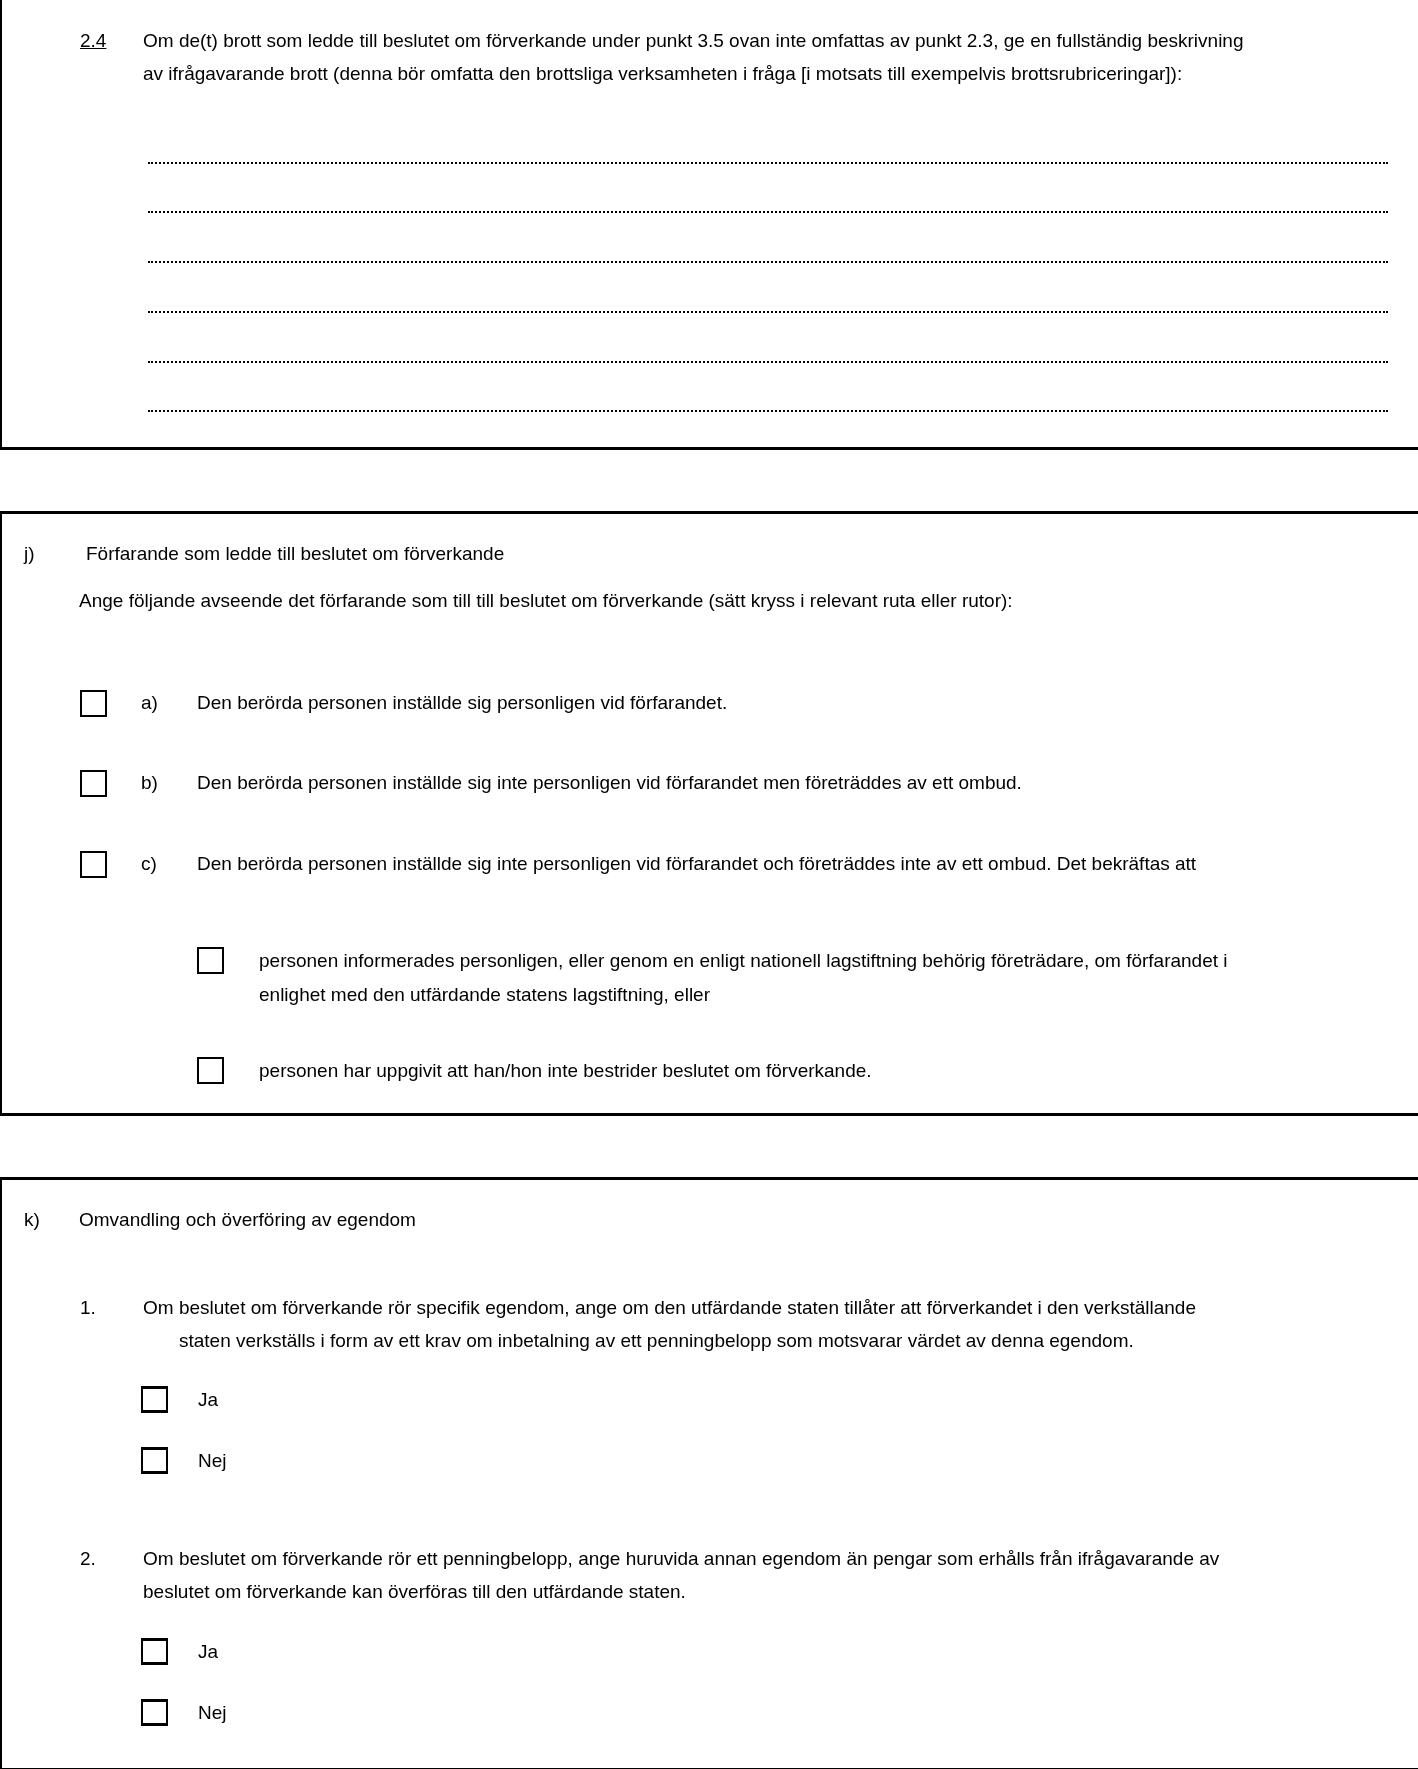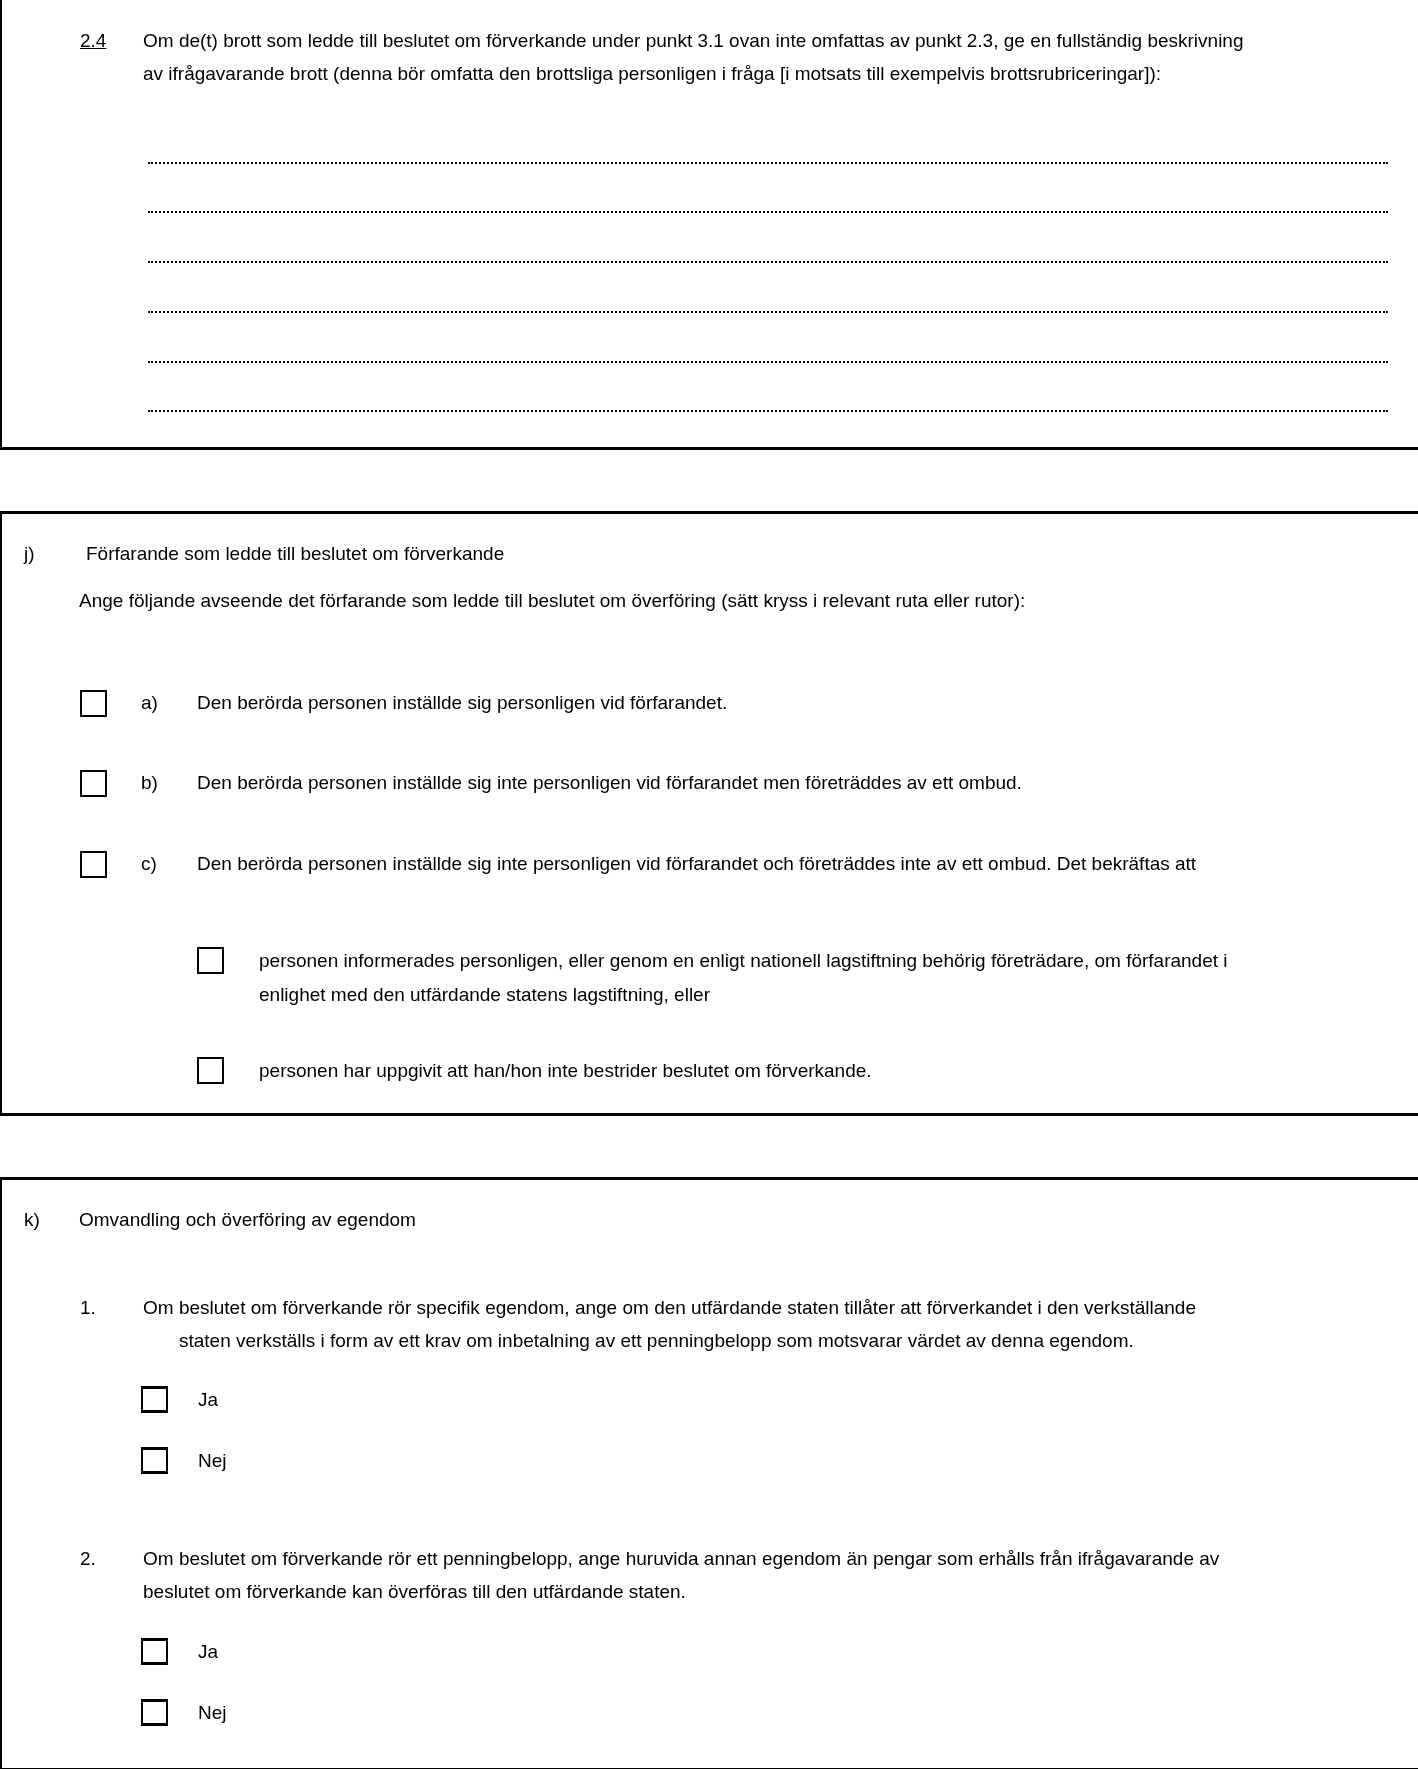--- a/index.html
+++ b/index.html
@@ -21,33 +21,33 @@
       position: absolute; width: 27px; height: 27px; box-sizing: border-box;
       border: 2px solid #000; background: #fff;
     }
     .cb.thick-top { border-top-width: 3px; border-bottom-width: 3px; }
   </style>
 </head>
 <body>
 
 <div class="box" id="box-24"></div>
 <span class="abs" style="left:80px; top:30px;text-decoration:underline;">2.4</span>
-<span class="abs" style="left:143px; top:30px;">Om de(t) brott som ledde till beslutet om förverkande under punkt 3.1 ovan inte omfattas av punkt 2.3, ge en fullständig beskrivning</span>
-<span class="abs" style="left:143px; top:63px;">av ifrågavarande brott (denna bör omfatta den brottsliga personligen i fråga [i motsats till exempelvis brottsrubriceringar]):</span>
+<span class="abs" style="left:143px; top:30px;">Om de(t) brott som ledde till beslutet om förverkande under punkt 3.5 ovan inte omfattas av punkt 2.3, ge en fullständig beskrivning</span>
+<span class="abs" style="left:143px; top:63px;">av ifrågavarande brott (denna bör omfatta den brottsliga verksamheten i fråga [i motsats till exempelvis brottsrubriceringar]):</span>
 <div class="line" style="top:162px;"></div>
 <div class="line" style="top:211px;"></div>
 <div class="line" style="top:261px;"></div>
 <div class="line" style="top:311px;"></div>
 <div class="line" style="top:361px;"></div>
 <div class="line" style="top:410px;"></div>
 
 <div class="box" id="box-j"></div>
 <span class="abs" style="left:24px; top:543px;">j)</span>
 <span class="abs" style="left:86px; top:543px;">Förfarande som ledde till beslutet om förverkande</span>
-<span class="abs" style="left:79px; top:590px;">Ange följande avseende det förfarande som ledde till beslutet om överföring (sätt kryss i relevant ruta eller rutor):</span>
+<span class="abs" style="left:79px; top:590px;">Ange följande avseende det förfarande som till till beslutet om förverkande (sätt kryss i relevant ruta eller rutor):</span>
 
 <div class="cb" style="left:80px; top:690px;"></div>
 <span class="abs" style="left:141px; top:692px;">a)</span>
 <span class="abs" style="left:197px; top:692px;">Den berörda personen inställde sig personligen vid förfarandet.</span>
 
 <div class="cb" style="left:80px; top:770px;"></div>
 <span class="abs" style="left:141px; top:772px;">b)</span>
 <span class="abs" style="left:197px; top:772px;">Den berörda personen inställde sig inte personligen vid förfarandet men företräddes av ett ombud.</span>
 
 <div class="cb" style="left:80px; top:851px;"></div>

